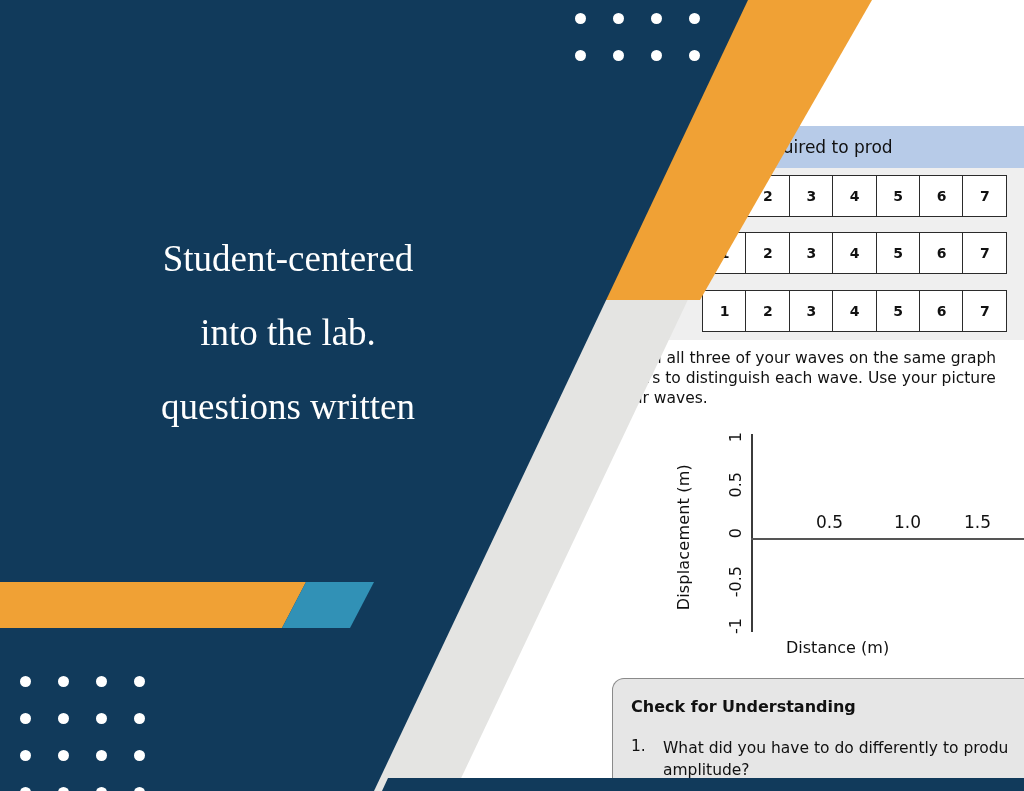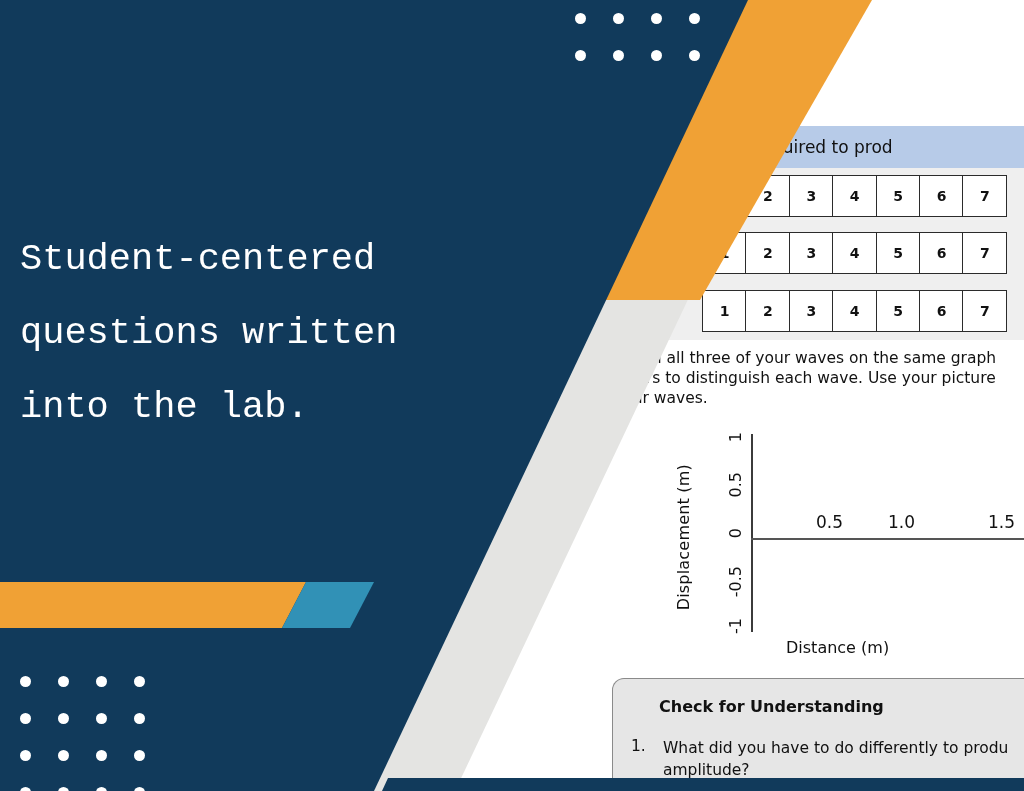--- a/index.html
+++ b/index.html
@@ -50,33 +50,33 @@
   .xaxis{position:absolute;left:75px;top:108px;width:300px;height:2px;background:#555;}
   .ytick{position:absolute;left:50px;font-family:"DejaVu Sans", sans-serif;font-size:16px;color:#111;
          writing-mode:vertical-rl;transform:rotate(180deg);}
   .xtick{position:absolute;top:82px;font-family:"DejaVu Sans", sans-serif;font-size:17px;color:#111;}
   .xlabel{position:absolute;left:110px;top:208px;font-family:"DejaVu Sans", sans-serif;font-size:16px;color:#111;}
 
   
   .cfu{position:absolute;left:14px;top:678px;width:440px;height:100px;background:#e6e6e6;
        border:1.4px solid #8a8a8a;border-radius:12px 12px 0 0;border-bottom:none;overflow:hidden;}
   .cfu-title{position:absolute;left:18px;top:18px;font-family:"DejaVu Sans", sans-serif;
-             font-weight:bold;font-size:16px;color:#111;margin-left:28px;}
+             font-weight:bold;font-size:16px;color:#111;}
   .cfu-num{position:absolute;left:18px;top:58px;font-family:"DejaVu Sans", sans-serif;font-size:15.5px;color:#111;}
   .cfu-q{position:absolute;left:50px;top:58px;width:420px;font-family:"DejaVu Sans", sans-serif;
          font-size:15.5px;line-height:22px;color:#111;white-space:nowrap;}
 
   
   .geo{position:absolute;inset:0;width:1024px;height:791px;pointer-events:none;}
 
   
   .title{position:absolute;left:28px;top:126px;font-family:"Liberation Sans", sans-serif;
          font-weight:bold;font-size:58px;letter-spacing:-1px;color:#ffffff;white-space:nowrap;}
-  .subtitle{position:absolute;left:20px;top:222px;width:520px;
-            font-family:Liberation Mono, monospace;font-size:37px;line-height:74px;color:#ffffff;}
+  .subtitle{position:absolute;left:28px;top:222px;width:520px;
+            font-family:Liberation Serif, serif;font-size:37px;line-height:74px;color:#ffffff;text-align:center;}
   .subtitle div{white-space:nowrap;}
 
   .dots{position:absolute;}
   .dot{position:absolute;width:11px;height:11px;border-radius:50%;background:#ffffff;}
 </style>
 </head>
 <body>
 
 <div id="stage">
 
@@ -146,22 +146,22 @@
       <div class="yaxis"></div>
       <div class="xaxis"></div>
 
       <div class="ytick" style="top:2px;">1</div>
       <div class="ytick" style="top:42px;">0.5</div>
       <div class="ytick" style="top:98px;">0</div>
       <div class="ytick" style="top:136px;">-0.5</div>
       <div class="ytick" style="top:188px;">-1</div>
 
       <div class="xtick" style="left:140px;">0.5</div>
-      <div class="xtick" style="left:212px;">1.0</div>
-      <div class="xtick" style="left:312px;">1.5</div>
+      <div class="xtick" style="left:218px;">1.0</div>
+      <div class="xtick" style="left:288px;">1.5</div>
 
       <div class="xlabel">Distance (m)</div>
     </div>
 
     <div class="cfu">
       <div class="cfu-title">Check for Understanding</div>
       <div class="cfu-num">1.</div>
       <div class="cfu-q">
         <div>What did you have to do differently to produ</div>
         <div>amplitude?</div>
@@ -176,22 +176,22 @@
     <polygon points="745,0 872,0 700,300 573,300" fill="#F0A135"></polygon>
 
     <polygon points="0,0 748,0 374,791 0,791" fill="#113A5B"></polygon>
 
     <polygon points="388,778 1024,778 1024,791 382,791" fill="#113A5B"></polygon>
   </svg>
 
 
   <div class="subtitle">
     <div>Student-centered</div>
+    <div>into the lab.</div>
     <div>questions written</div>
-    <div>into the lab.</div>
   </div>
 
   <svg class="geo" viewBox="0 0 1024 791">
     <polygon points="0,582 306,582 282,628 0,628" fill="#F0A135"></polygon>
     <polygon points="306,582 374,582 350,628 282,628" fill="#3191B6"></polygon>
   </svg>
 
   <div class="dots" id="dots-top" style="left: 0px; top: 0px; width: 1024px; height: 791px;">
       <div class="dot" style="left: 575px; top: 13px;"></div>
       <div class="dot" style="left: 613px; top: 13px;"></div>

